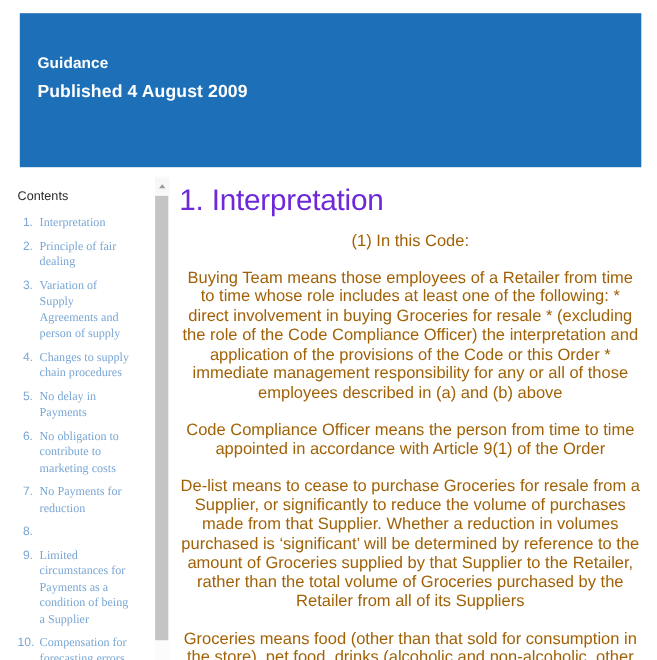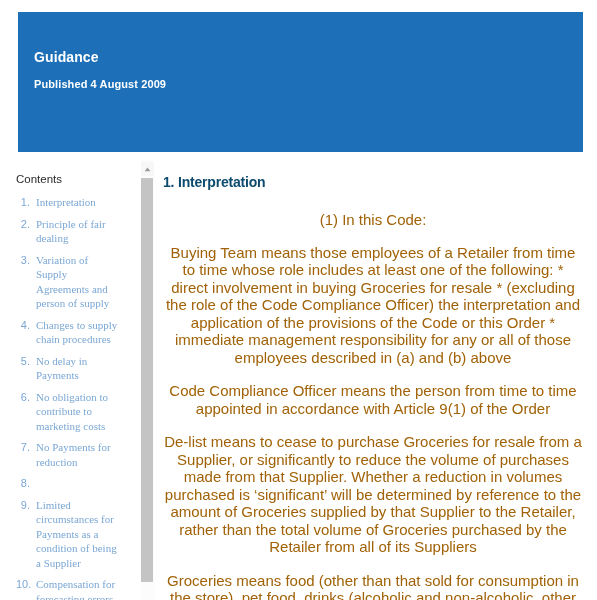--- a/index.html
+++ b/index.html
@@ -41,21 +41,21 @@
     color: #ffffff;
     font-size: 30px;
     line-height: 36px;
     font-weight: 700;
     letter-spacing: -0.4px;
     margin-top: 4px;
     white-space: nowrap;
   }
   .masthead-published {
     color: #ffffff;
-    font-size: 11px;
+    font-size: 16px;
     line-height: 16px;
     font-weight: 600;
     margin-top: 10px;
     letter-spacing: 0.1px;
   }
 
   
   .body-area {
     position: absolute;
     left: 0;
@@ -155,24 +155,24 @@
   .content {
     position: absolute;
     left: 163px;
     top: 0;
     width: 420px;
     height: 440px;
     padding-top: 9px;
     overflow: hidden;
   }
   .section-heading {
-    font-size: 14px;
+    font-size: 27px;
     line-height: 26px;
-    font-weight: 700;
-    color: #0c4a6e;
+    font-weight: 400;
+    color: #6d28d9;
     letter-spacing: -0.2px;
     margin: 0 0 16px 0;
   }
   .para {
     font-size: 15px;
     line-height: 17.5px;
     color: #a16207;
     margin: 0 0 16px 0;
     text-align: center;
   }

